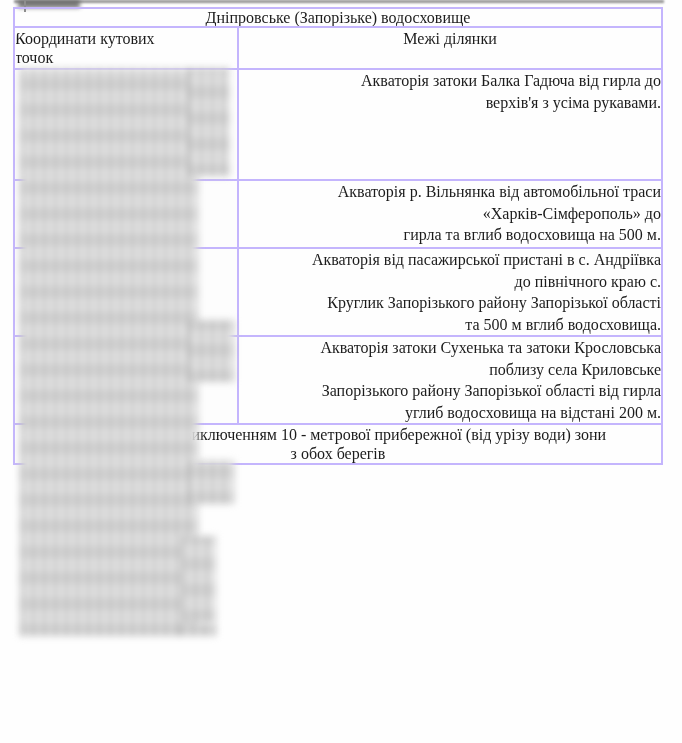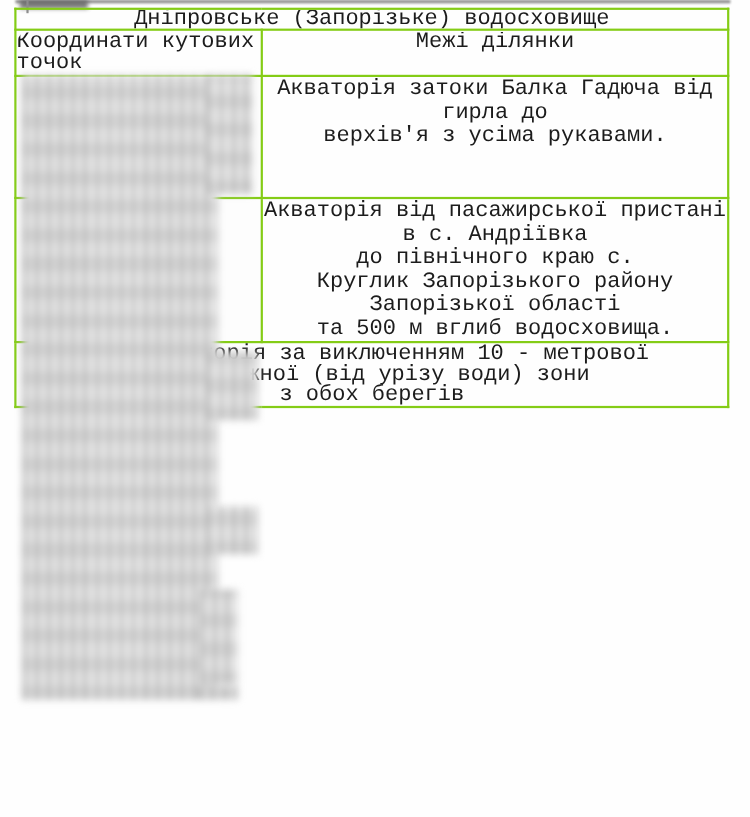--- a/index.html
+++ b/index.html
@@ -28,41 +28,40 @@
   }
 
   
   table.doc-table {
     position: absolute; left: 13px; top: 7px;
     width: 650px;
     border-collapse: collapse;
     table-layout: fixed;
   }
   .doc-table td {
-    border: 2px solid #84cc16;
-    font-size: 20px;
+    border: 2px solid #c4b5fd;
+    font-size: 16px;
     vertical-align: top;
     white-space: pre-line;
     overflow: hidden;
     padding: 0;
-    font-family: Liberation Mono, monospace;
   }
   .col-coords-w { width: 224px; }
 
   .title-cell {
     height: 17px; text-align: center; line-height: 17px;
   }
   .header-row td { height: 39px; line-height: 19px; padding-top: 1px; border-radius: 11px; }
   .coords-header { text-align: left; padding-left: 6px; }
   .bounds-header { text-align: center; margin-left: 17px; }
 
   .bounds-cell {
     line-height: 21.5px;
     padding: 1px 4px 0 5px;
-    text-align: center;
+    text-align: right;
   }
   .coords-cell { background: #fdfdfd; }
 
   tr.r1 td { height: 109px; }
   tr.r2 td { height: 68px; }
   tr.r3 td { height: 66px; }
   tr.r4 td { height: 86px; }
   tr.r5 td { height: 86px; }
   tr.r6 td { height: 168px; }
 
@@ -116,26 +115,39 @@
         <td class="coords-header">Координати кутових
 точок</td>
         <td class="bounds-header">Межі ділянки</td>
       </tr>
 
       <tr class="r1">
         <td class="coords-cell"></td>
         <td class="bounds-cell">Акваторія затоки Балка Гадюча від гирла до
 верхів'я з усіма рукавами.</td>
       </tr>
+      <tr class="r3">
+        <td class="coords-cell"></td>
+        <td class="bounds-cell">Акваторія р. Вільнянка від автомобільної траси
+«Харків-Сімферополь» до
+гирла та вглиб водосховища на 500 м.</td>
+      </tr>
       <tr class="r4">
         <td class="coords-cell"></td>
         <td class="bounds-cell">Акваторія від пасажирської пристані в с. Андріївка
 до північного краю с.
 Круглик Запорізького району Запорізької області
 та 500 м вглиб водосховища.</td>
+      </tr>
+      <tr class="r5">
+        <td class="coords-cell"></td>
+        <td class="bounds-cell">Акваторія затоки Сухенька та затоки Крословська
+поблизу села Криловське
+Запорізького району Запорізької області від гирла
+углиб водосховища на відстані 200 м.</td>
       </tr>
 
       <tr>
         <td colspan="2" class="footer-cell-2">Вся акваторія за виключенням 10 - метрової прибережної (від урізу води) зони
 з обох берегів</td>
       </tr>
     </tbody>
   </table>
 
   <div class="redaction-blur">

